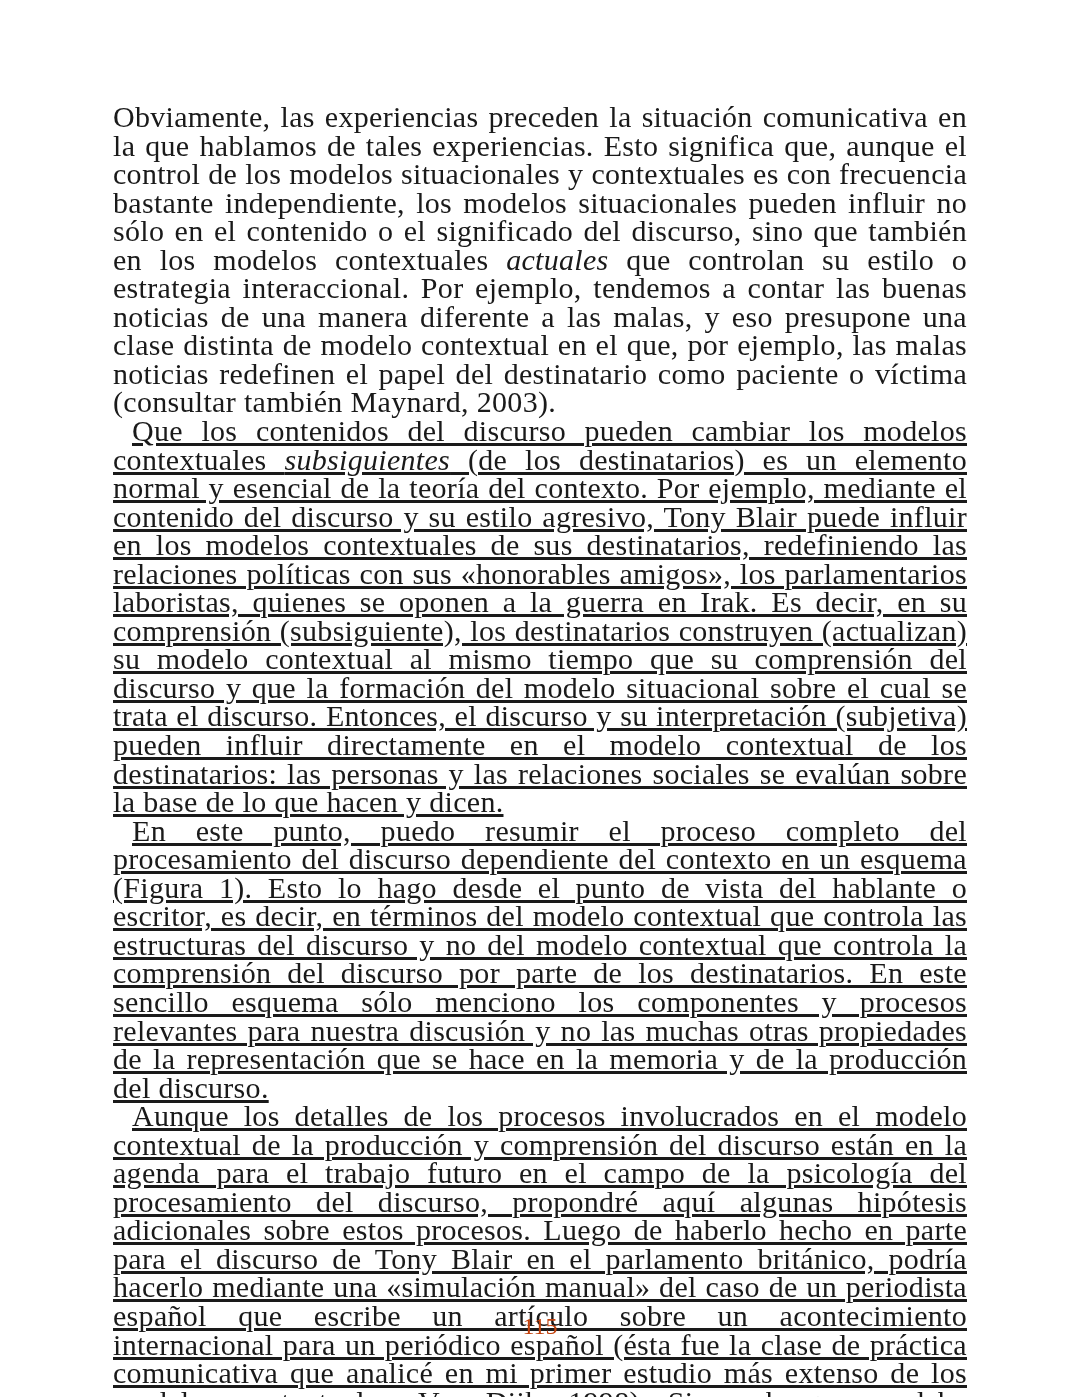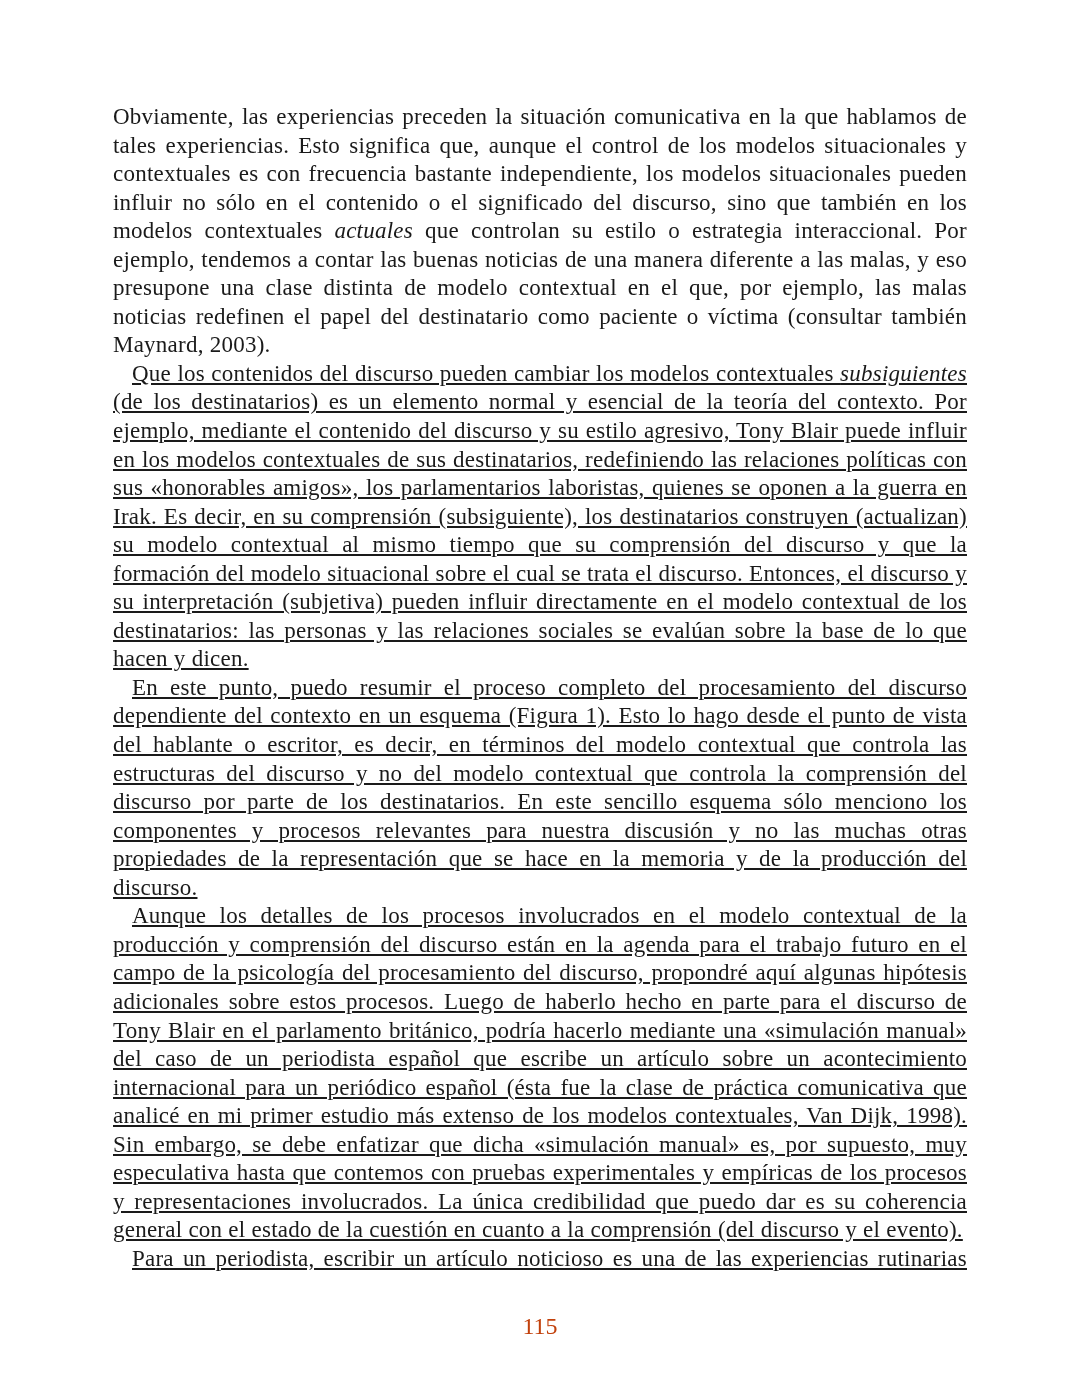--- a/index.html
+++ b/index.html
@@ -24,21 +24,21 @@
   .text-column {
     position: absolute;
     left: 113px;
     top: 103px;
     width: 854px;
   }
 
   p.para {
     margin: 0;
     padding: 0;
-    font-size: 23px;
+    font-size: 30px;
     line-height: 28.55px;
     text-align: justify;
     text-justify: inter-word;
     text-indent: 0;
     letter-spacing: 0.01em;
     word-spacing: 0.005em;
     -webkit-font-smoothing: antialiased;
   }
 
   p.para.indented {

